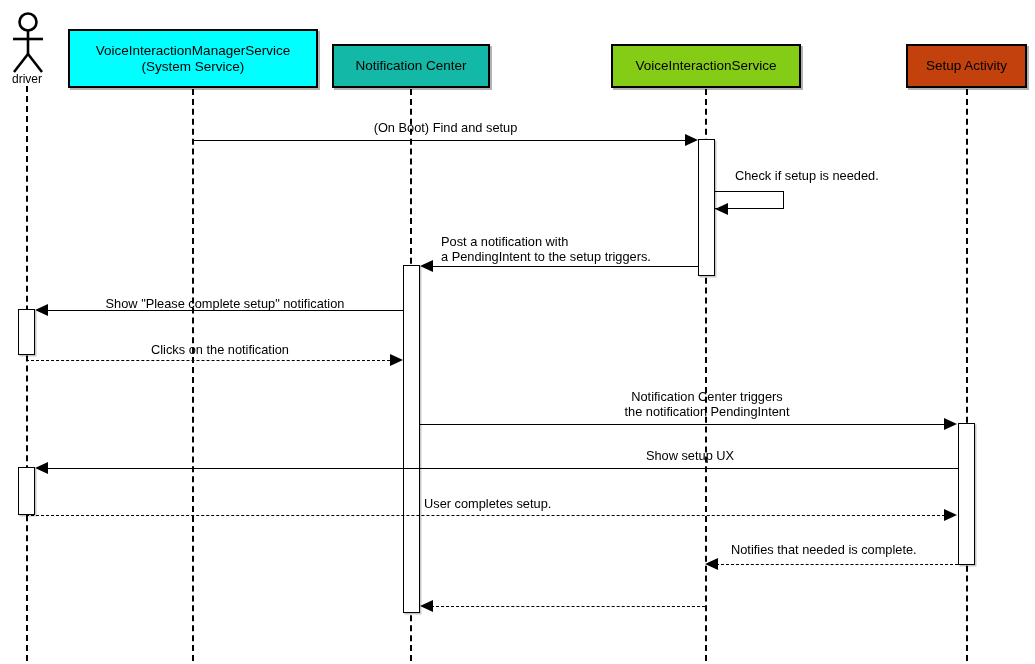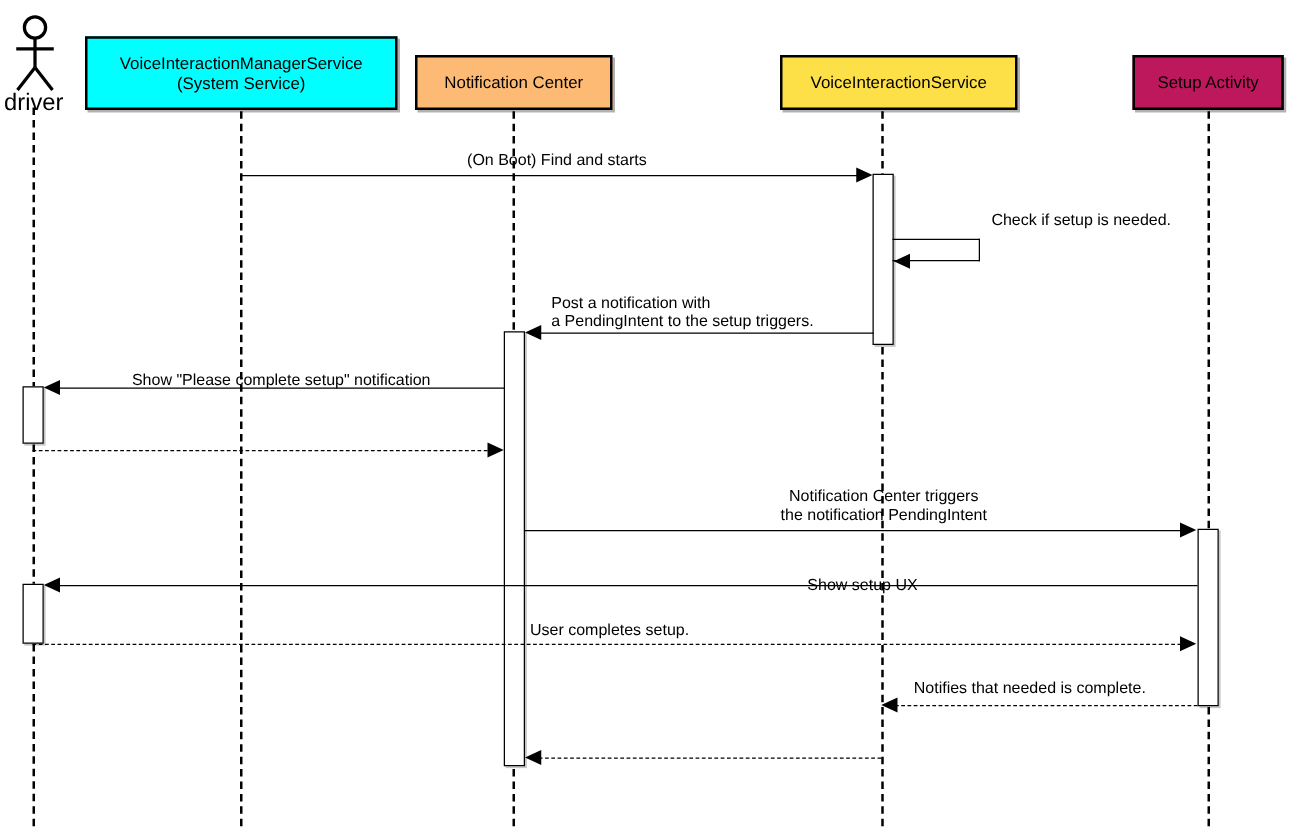--- a/index.html
+++ b/index.html
@@ -36,21 +36,21 @@
   .lifeline-dash {
     position: absolute;
     width: 0;
     border-left: 2px dashed #000000;
   }
   .actor {
     position: absolute;
   }
   .actor-label {
     position: absolute;
-    font-size: 19px;
+    font-size: 12px;
     color: #000000;
     text-align: center;
     white-space: nowrap;
   }
   .activation {
     position: absolute;
     box-sizing: border-box;
     background: #ffffff;
     border: 1.6px solid #000000;
     box-shadow: 1.5px 1.5px 0 rgba(0,0,0,0.22);
@@ -113,62 +113,63 @@
       <line x1="7" y1="27" x2="37" y2="27" stroke="#000" stroke-width="2.6"></line>
       <line x1="22" y1="42" x2="8" y2="60" stroke="#000" stroke-width="2.6"></line>
       <line x1="22" y1="42" x2="36" y2="60" stroke="#000" stroke-width="2.6"></line>
     </svg>
   </div>
   <div class="actor-label" style="left:0px; top:72px; width:54px;">driver</div>
 
   <div class="lifeline-box" style="left:68px; top:29px; width:250px; height:59px; background:#00ffff;">VoiceInteractionManagerService
 (System Service)</div>
 
-  <div class="lifeline-box" style="left:332px; top:44px; width:158px; height:44px; background:#fdba74;">Notification Center</div>
+  <div class="lifeline-box" style="left:332px; top:44px; width:158px; height:44px; background:#14b8a6;">Notification Center</div>
 
-  <div class="lifeline-box" style="left:611px; top:44px; width:190px; height:44px; background:#fde047;margin-left:13px;">VoiceInteractionService</div>
+  <div class="lifeline-box" style="left:611px; top:44px; width:190px; height:44px; background:#84cc16;">VoiceInteractionService</div>
 
-  <div class="lifeline-box" style="left:906px; top:44px; width:121px; height:44px; background:#be185d;">Setup Activity</div>
+  <div class="lifeline-box" style="left:906px; top:44px; width:121px; height:44px; background:#c2410c;">Setup Activity</div>
 
   <div class="activation" style="left:698px; top:139px; width:17px; height:137px;"></div>
 
   <div class="activation" style="left:403px; top:265px; width:17px; height:348px;"></div>
 
   <div class="activation" style="left:18px; top:309px; width:17px; height:46px;"></div>
 
   <div class="activation" style="left:958px; top:423px; width:17px; height:142px;"></div>
 
   <div class="activation" style="left:18px; top:467px; width:17px; height:48px;"></div>
 
-  <div class="msg-label center" style="left:192px; top:120px; width:507px;">(On Boot) Find and starts</div>
+  <div class="msg-label center" style="left:192px; top:120px; width:507px;">(On Boot) Find and setup</div>
   <div class="msg-line" style="left:192px; top:140px; width:494px;"></div>
   <div class="arrowhead right" style="left:685px; top:134px;"></div>
 
-  <div class="msg-label left" style="left:735px; top:168px; width:260px;text-align:center;">Check if setup is needed.</div>
+  <div class="msg-label left" style="left:735px; top:168px; width:260px;">Check if setup is needed.</div>
   <div class="selfcall-box" style="left:714px; top:191px; width:70px; height:18px;"></div>
   <div class="arrowhead left" style="left:715px; top:203px;"></div>
 
   <div class="msg-label left" style="left:441px; top:234px; width:300px;">Post a notification with
 a PendingIntent to the setup triggers.</div>
   <div class="msg-line" style="left:431px; top:266px; width:268px;"></div>
   <div class="arrowhead left" style="left:420px; top:260px;"></div>
 
   <div class="msg-label center" style="left:40px; top:296px; width:370px;">Show "Please complete setup" notification</div>
   <div class="msg-line" style="left:46px; top:310px; width:358px;"></div>
   <div class="arrowhead left" style="left:35px; top:304px;"></div>
 
+  <div class="msg-label center" style="left:40px; top:342px; width:360px;">Clicks on the notification</div>
   <div class="msg-line dashed" style="left:26px; top:360px; width:364px;"></div>
   <div class="arrowhead right" style="left:390px; top:354px;"></div>
 
   <div class="msg-label center" style="left:420px; top:389px; width:540px;margin-left:17px;">Notification Center triggers
 the notification PendingIntent</div>
   <div class="msg-line" style="left:420px; top:424px; width:525px;"></div>
   <div class="arrowhead right" style="left:944px; top:418px;"></div>
 
-  <div class="msg-label center" style="left:420px; top:460px; width:540px;">Show setup UX</div>
+  <div class="msg-label center" style="left:420px; top:448px; width:540px;">Show setup UX</div>
   <div class="msg-line" style="left:46px; top:468px; width:912px;"></div>
   <div class="arrowhead left" style="left:35px; top:462px;"></div>
 
   <div class="msg-label left" style="left:424px; top:496px; width:300px;">User completes setup.</div>
   <div class="msg-line dashed" style="left:26px; top:515px; width:919px;"></div>
   <div class="arrowhead right" style="left:944px; top:509px;"></div>
 
   <div class="msg-label left" style="left:731px; top:542px; width:260px;">Notifies that needed is complete.</div>
   <div class="msg-line dashed" style="left:716px; top:564px; width:242px;"></div>
   <div class="arrowhead left" style="left:705px; top:558px;"></div>

